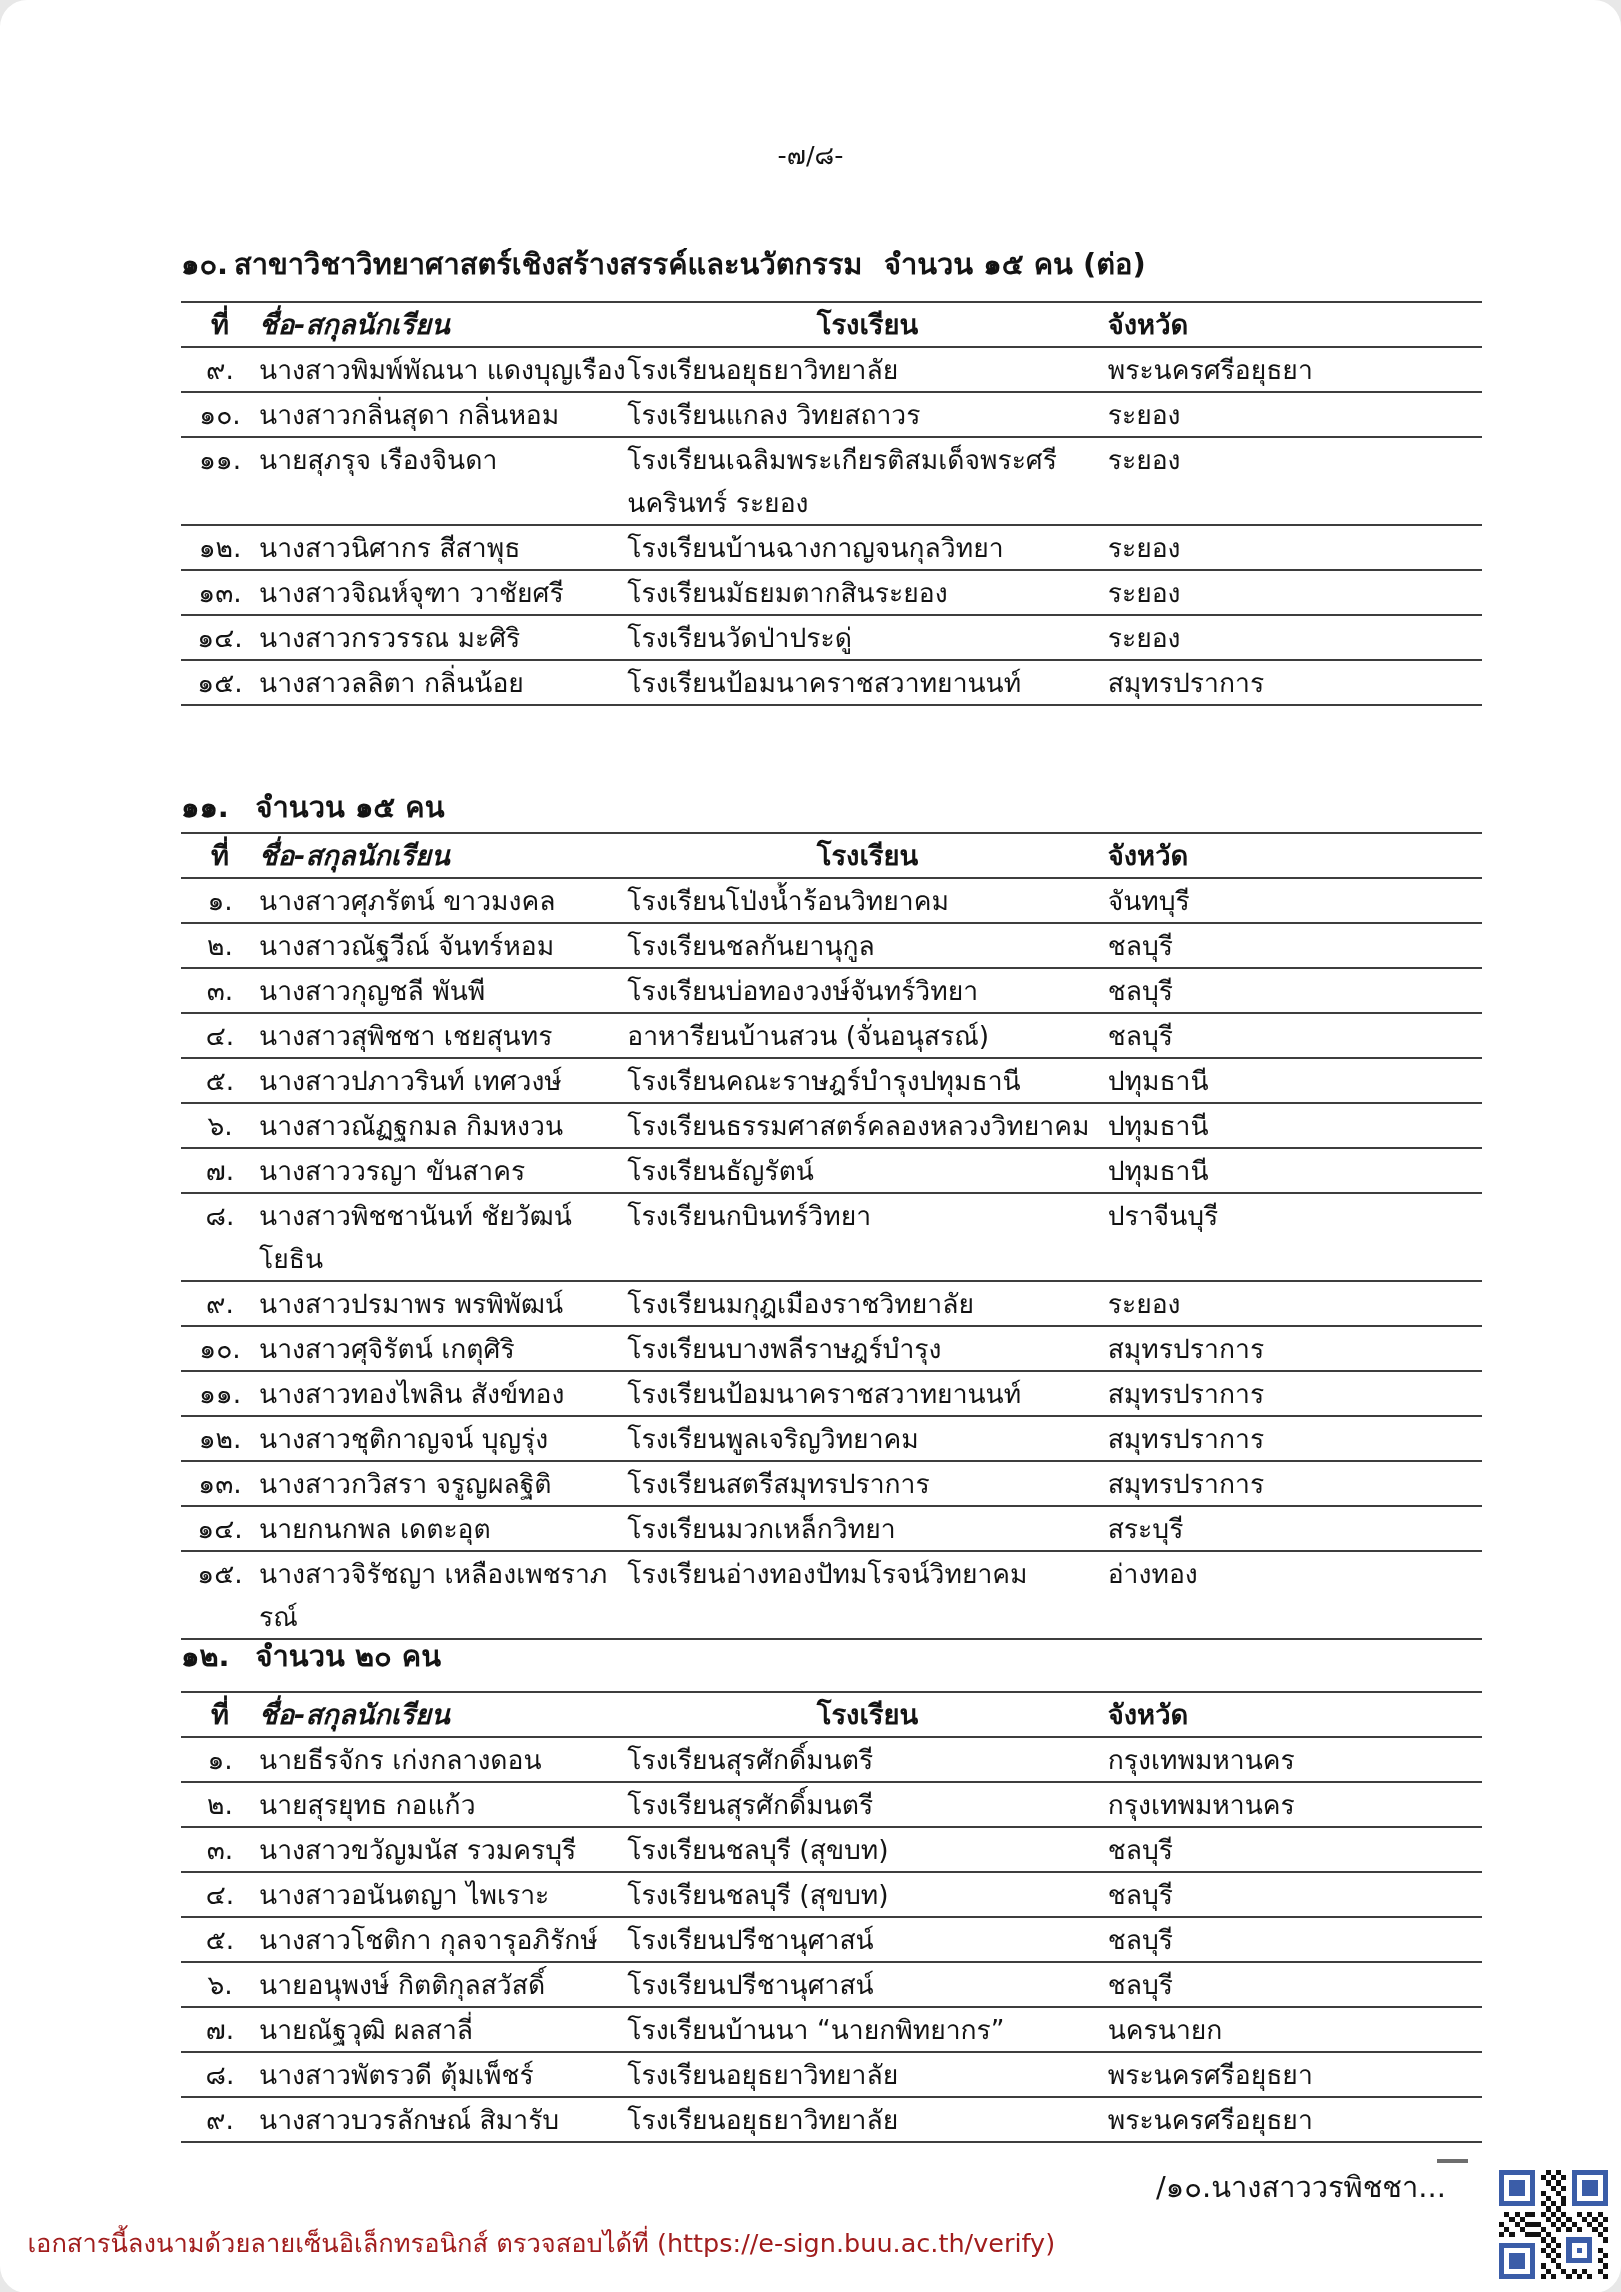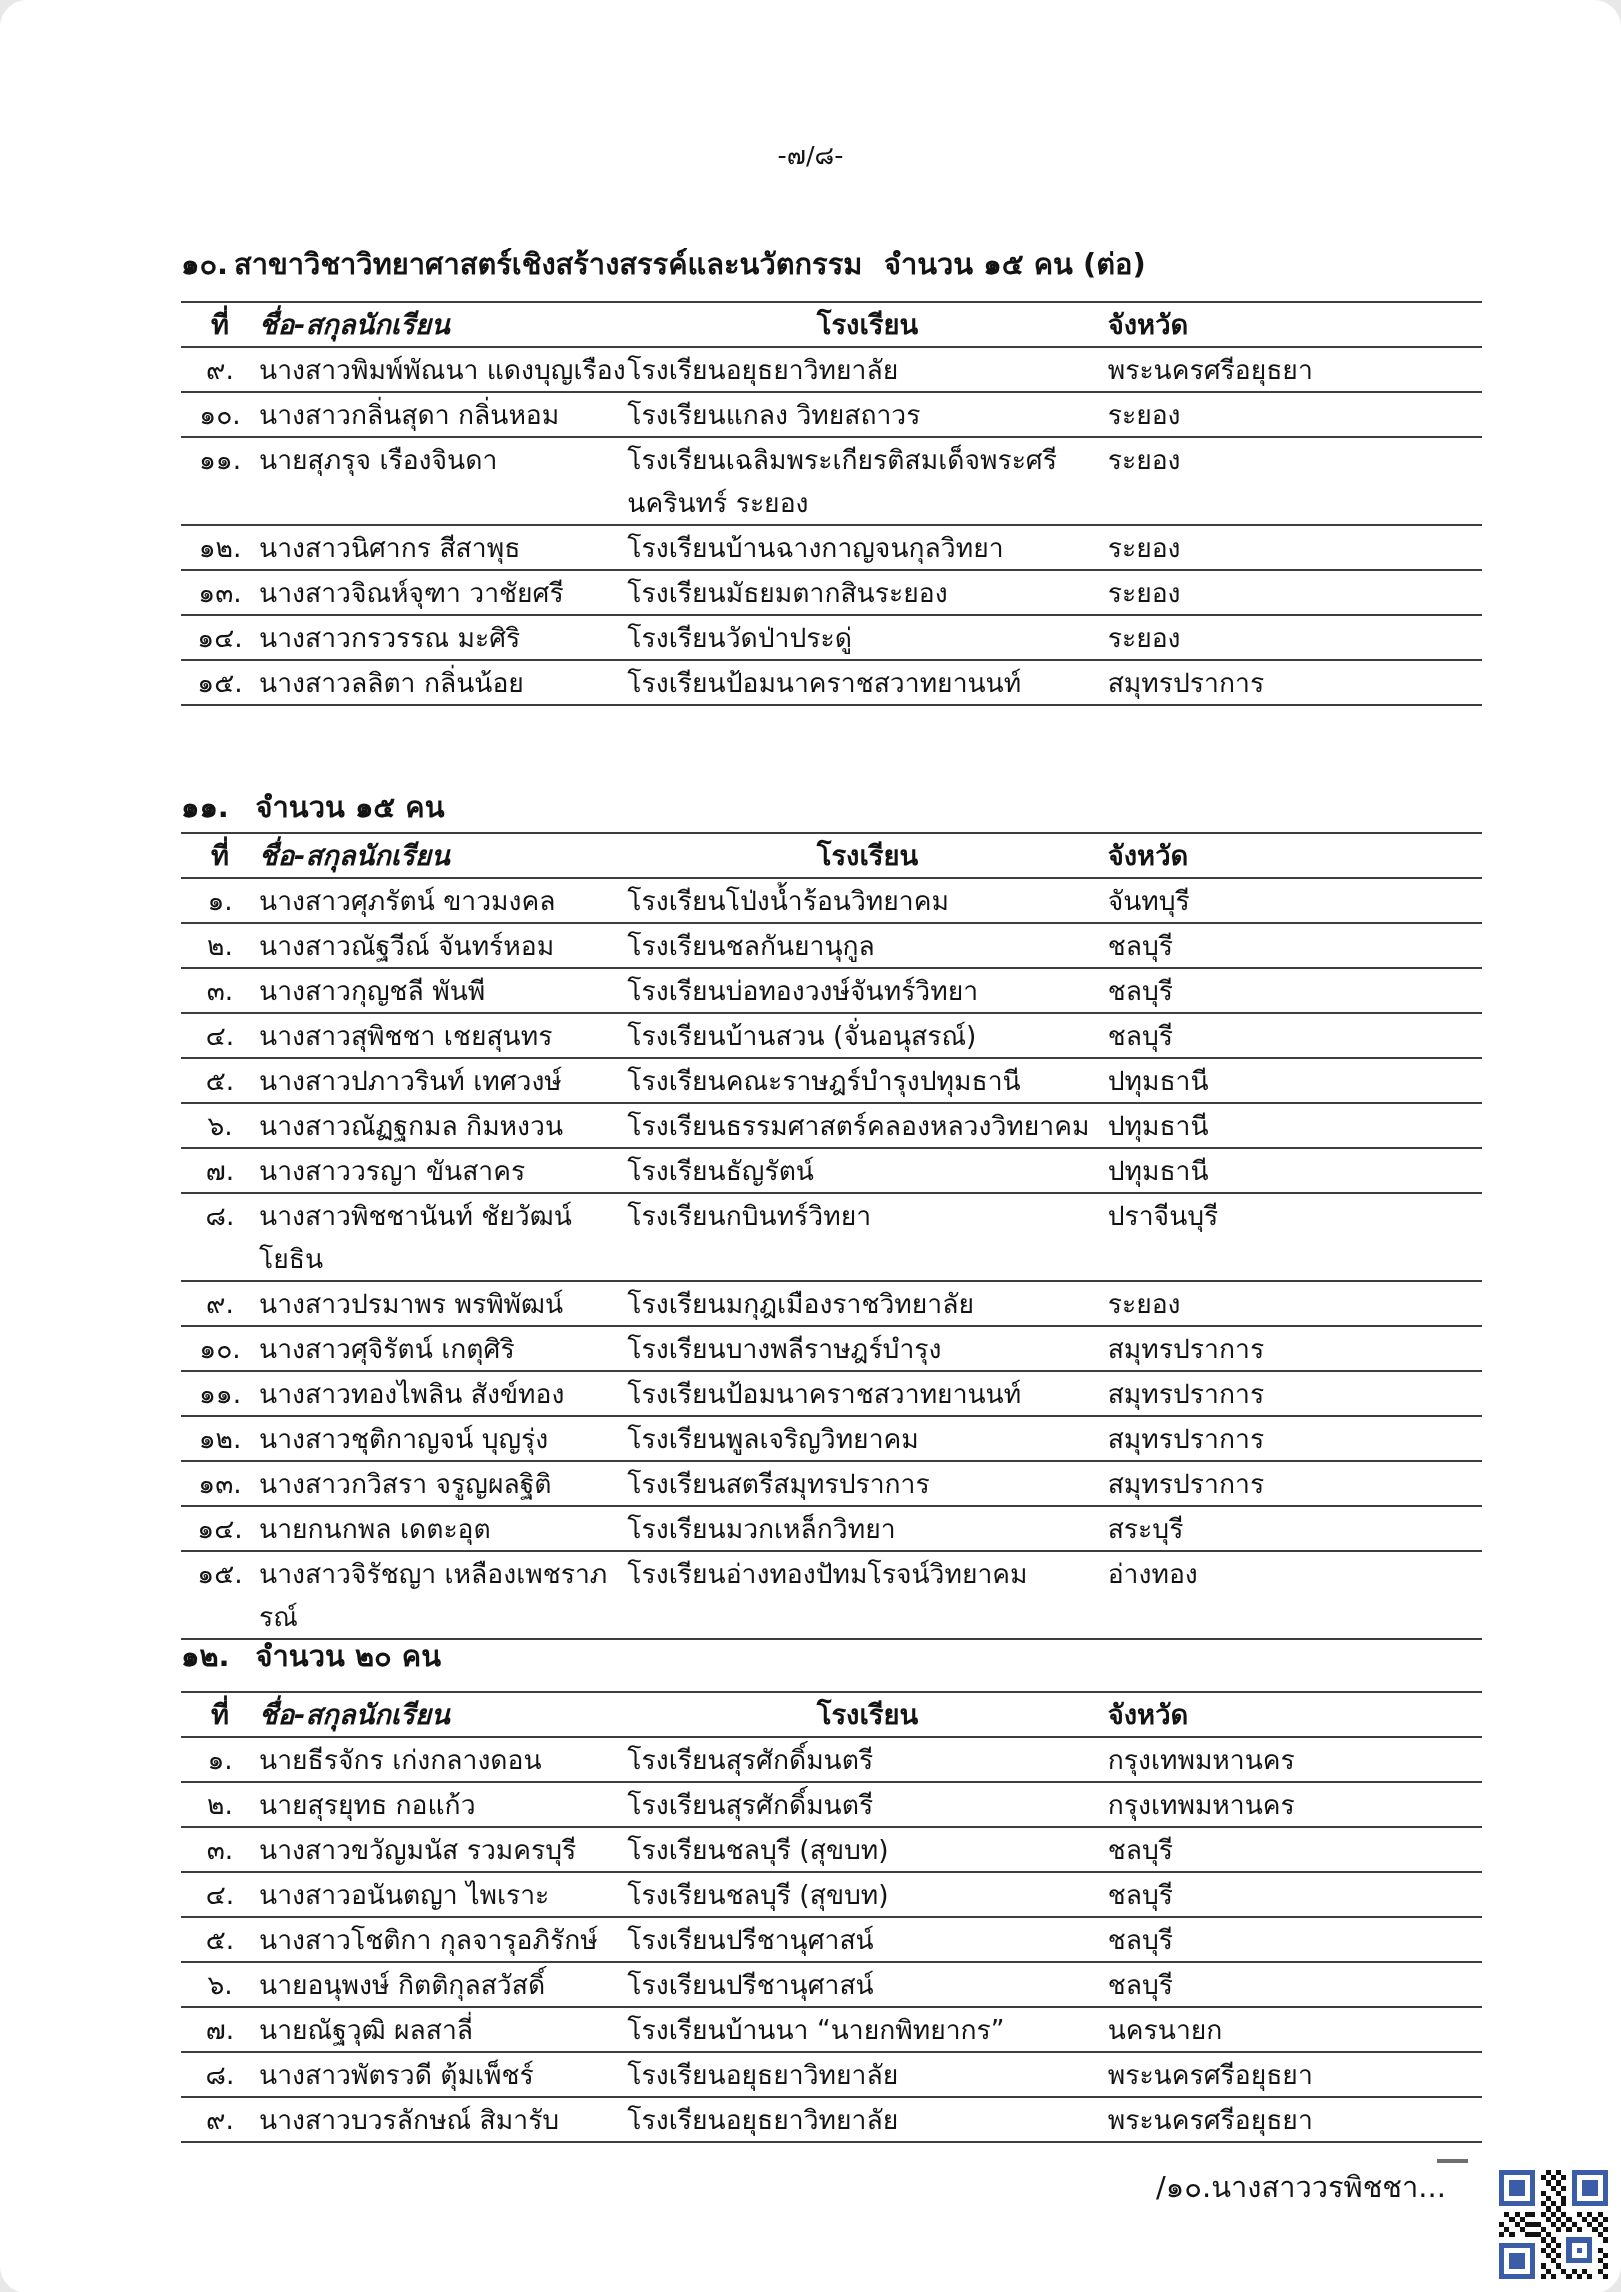--- a/index.html
+++ b/index.html
@@ -172,21 +172,21 @@
           <tr>
             <td class="cell-no">๓.</td>
             <td class="cell-name">นางสาวกุญชลี พันพี</td>
             <td class="cell-school">โรงเรียนบ่อทองวงษ์จันทร์วิทยา</td>
             <td class="cell-prov">ชลบุรี</td>
           </tr>
 
           <tr>
             <td class="cell-no">๔.</td>
             <td class="cell-name">นางสาวสุพิชชา เชยสุนทร</td>
-            <td class="cell-school">โรงเรียนบ้านสวน (จั่นอนุสรณ์)</td>
+            <td class="cell-school">อาหารียนบ้านสวน (จั่นอนุสรณ์)</td>
             <td class="cell-prov">ชลบุรี</td>
           </tr>
 
           <tr>
             <td class="cell-no">๕.</td>
             <td class="cell-name">นางสาวปภาวรินท์ เทศวงษ์</td>
             <td class="cell-school">โรงเรียนคณะราษฎร์บำรุงปทุมธานี</td>
             <td class="cell-prov">ปทุมธานี</td>
           </tr>
 
@@ -346,20 +346,21 @@
             <td class="cell-name">นางสาวบวรลักษณ์ สิมารับ</td>
             <td class="cell-school">โรงเรียนอยุธยาวิทยาลัย</td>
             <td class="cell-prov">พระนครศรีอยุธยา</td>
           </tr>
         </tbody>
     </table>
   </div>
 
   <div class="footer-continuation">/๑๐.นางสาววรพิชชา...</div>
   <div class="footer-dash"></div>
+  <div class="esign-note">เอกสารนี้ลงนามด้วยลายเซ็นอิเล็กทรอนิกส์ ตรวจสอบได้ที่ (https://e-sign.buu.ac.th/verify)</div>
   <div class="qr">
       <svg viewBox="0 0 21 21">
         <rect x="0" y="0" width="7" height="7" fill="#3b5da8"></rect>
         <rect x="1" y="1" width="5" height="5" fill="#ffffff"></rect>
         <rect x="2" y="2" width="3" height="3" fill="#3b5da8"></rect>
         <rect x="14" y="0" width="7" height="7" fill="#3b5da8"></rect>
         <rect x="15" y="1" width="5" height="5" fill="#ffffff"></rect>
         <rect x="16" y="2" width="3" height="3" fill="#3b5da8"></rect>
         <rect x="0" y="14" width="7" height="7" fill="#3b5da8"></rect>
         <rect x="1" y="15" width="5" height="5" fill="#ffffff"></rect>

